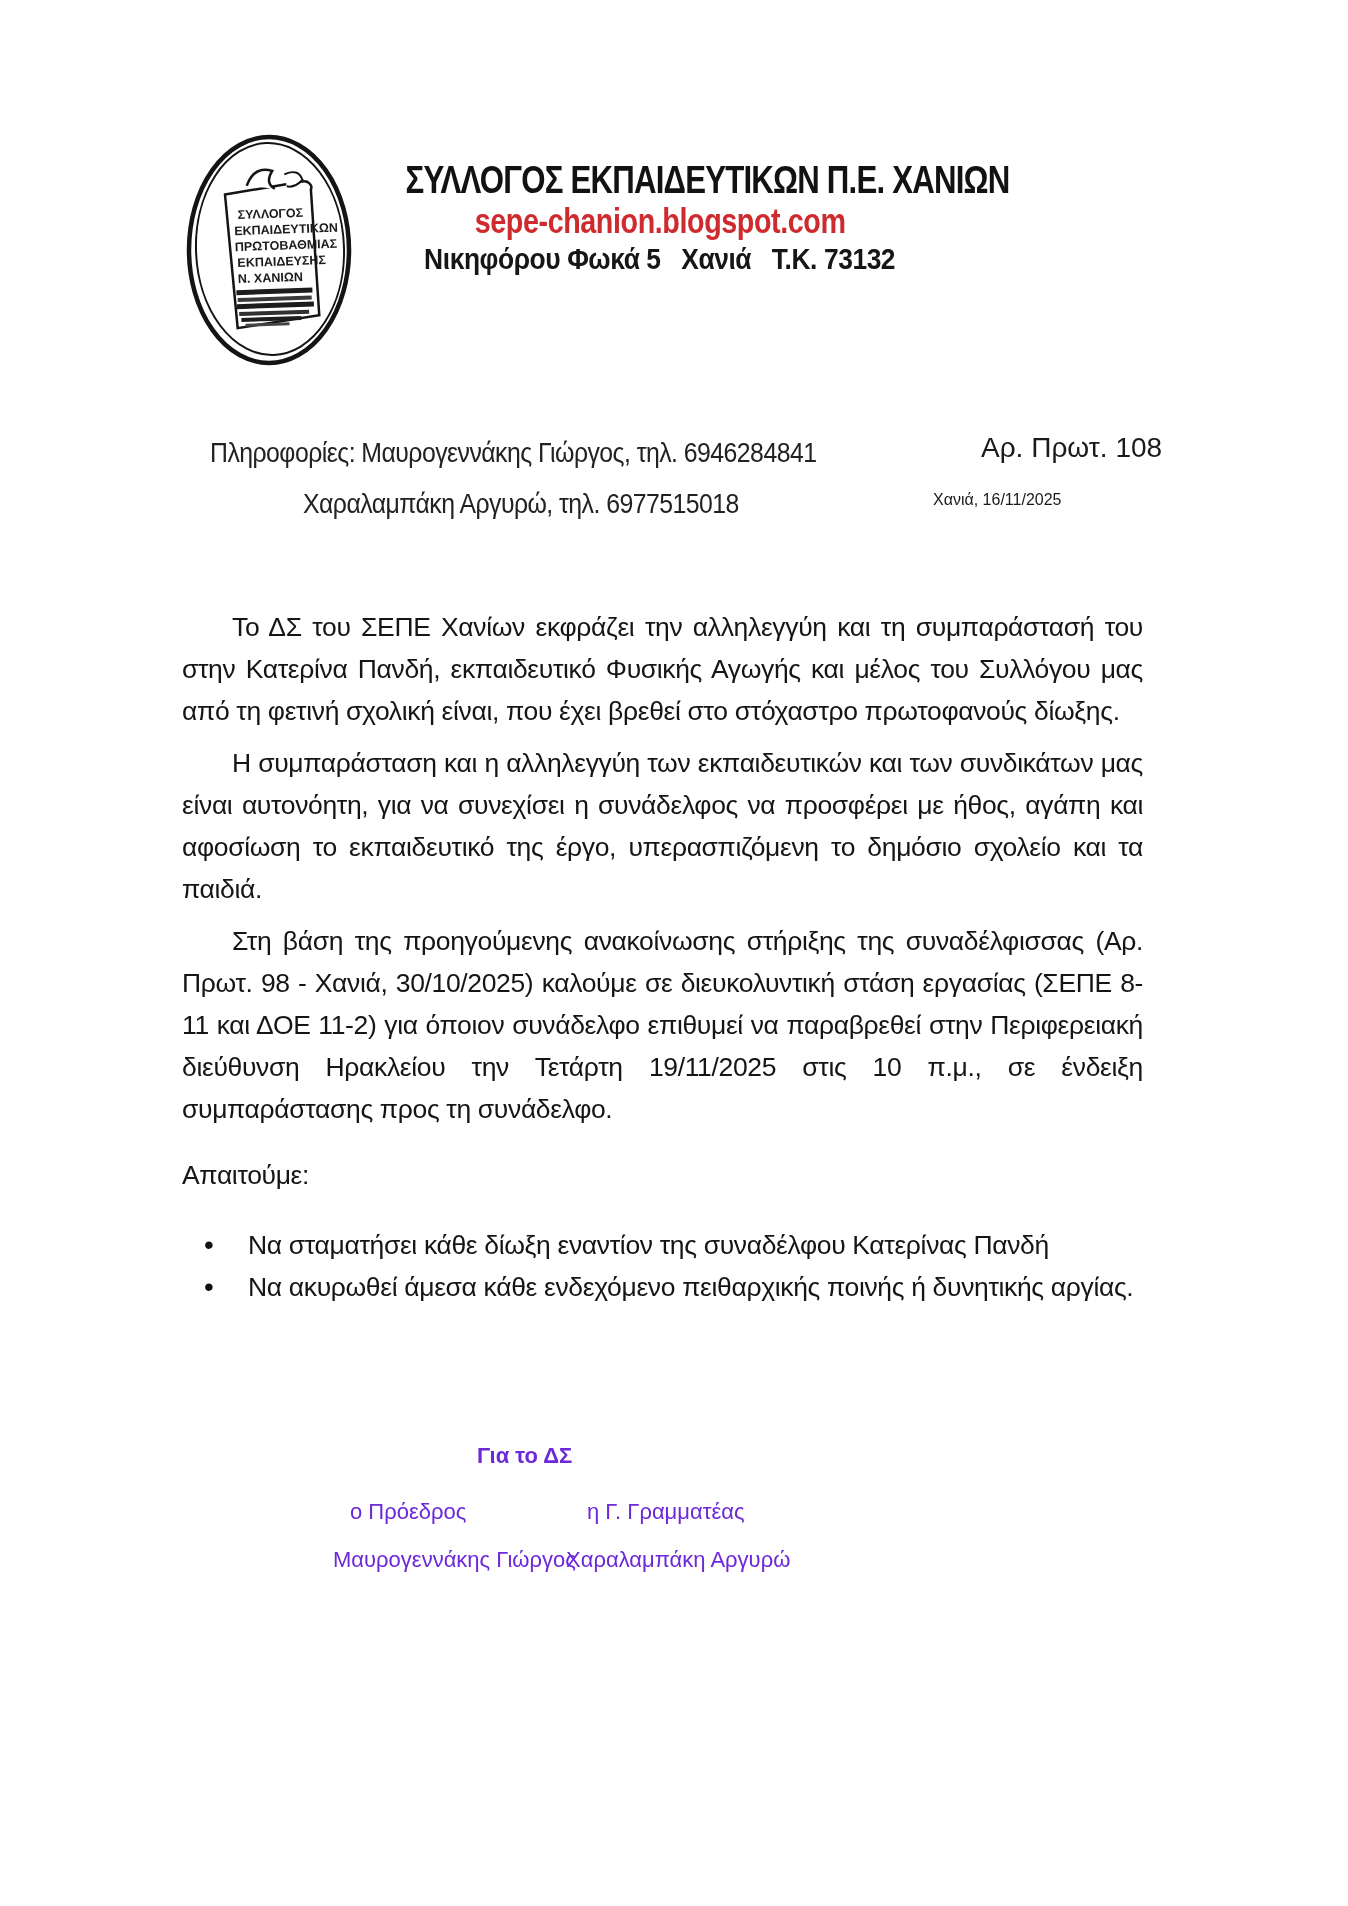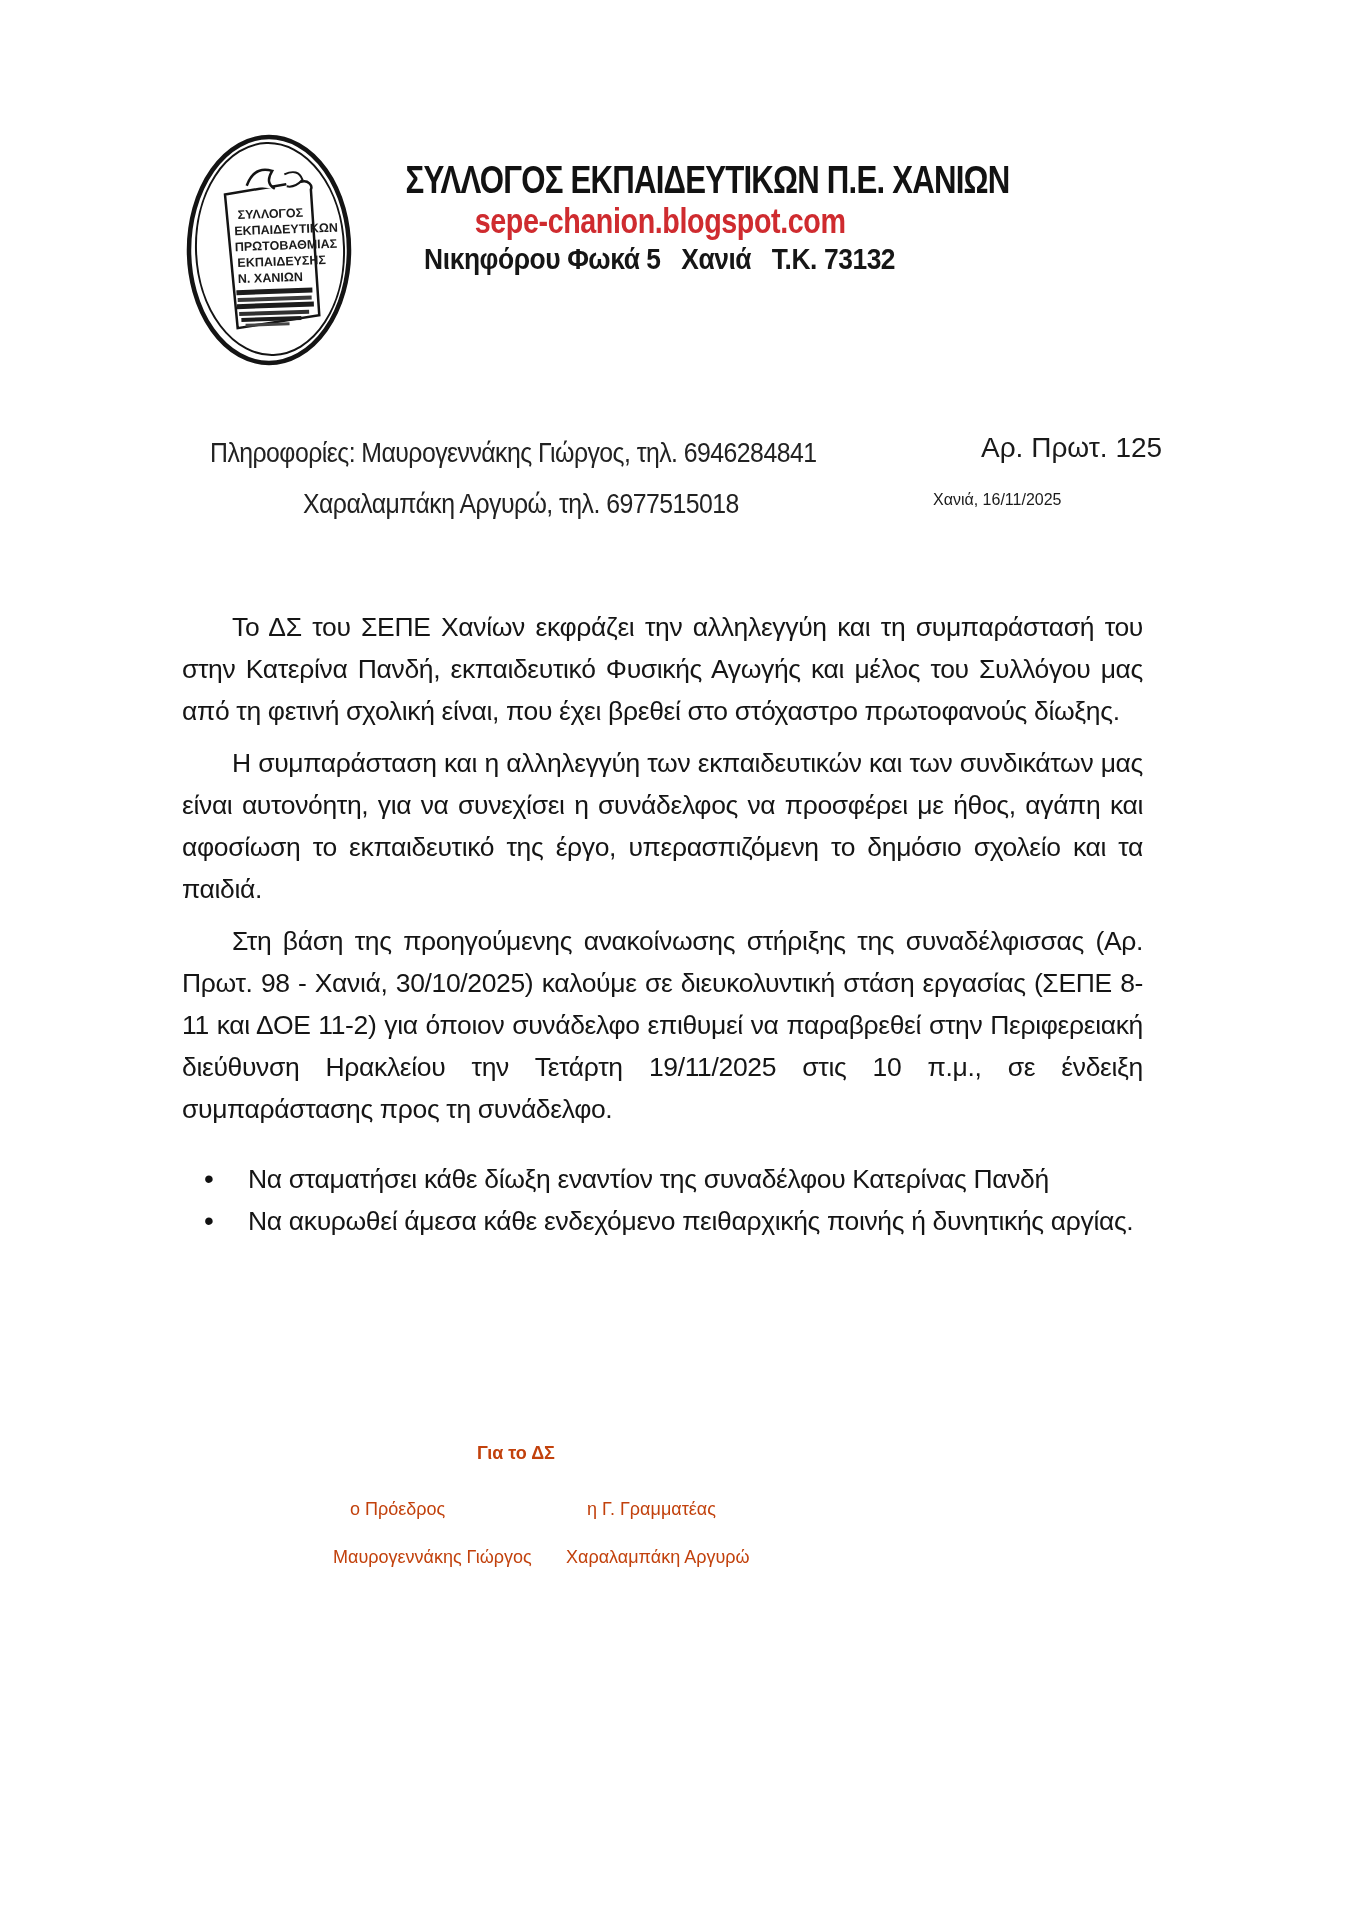--- a/index.html
+++ b/index.html
@@ -73,21 +73,21 @@
     text-align:justify;
     margin:0;
   }
   .demands li::before{
     content:"\2022";
     position:absolute;left:-44px;top:0;
     font-size:28px;color:#111;
   }
 
   
-  .sig-item{position:absolute;white-space:nowrap;font-size:18px;color:#c2410c;}
+  .sig-item{position:absolute;white-space:nowrap;font-size:22px;color:#6d28d9;}
   .for-board{left:477px;top:1443px;font-weight:700;}
   .role-left{left:350px;top:1499px;}
   .role-right{left:587px;top:1499px;}
   .name-left{left:333px;top:1547px;}
   .name-right{left:566px;top:1547px;}
 
   
   .logo text{
     font-family:"Liberation Sans", sans-serif;
     font-size:12.5px;font-weight:700;fill:#1b1b1b;
@@ -123,27 +123,28 @@
   </svg>
 
   <div class="letterhead-text">
     <div><span class="lh-line org-name">ΣΥΛΛΟΓΟΣ ΕΚΠΑΙΔΕΥΤΙΚΩΝ Π.Ε. ΧΑΝΙΩΝ</span></div>
     <div><span class="lh-line blog-url">sepe-chanion.blogspot.com</span></div>
     <div><span class="lh-line postal">Νικηφόρου Φωκά 5   Χανιά   Τ.Κ. 73132</span></div>
   </div>
 
   <div class="meta-item info1">Πληροφορίες: Μαυρογεννάκης Γιώργος, τηλ. 6946284841</div>
   <div class="meta-item info2">Χαραλαμπάκη Αργυρώ, τηλ. 6977515018</div>
-  <div class="meta-item prot-num">Αρ. Πρωτ. 125</div>
+  <div class="meta-item prot-num">Αρ. Πρωτ. 108</div>
   <div class="meta-item place-date">Χανιά, 16/11/2025</div>
 
   <main class="body-text">
     <p class="para">Το ΔΣ του ΣΕΠΕ Χανίων εκφράζει την αλληλεγγύη και τη συμπαράστασή του στην Κατερίνα Πανδή, εκπαιδευτικό Φυσικής Αγωγής και μέλος του Συλλόγου μας από τη φετινή σχολική είναι, που έχει βρεθεί στο στόχαστρο πρωτοφανούς δίωξης.</p>
     <p class="para">Η συμπαράσταση και η αλληλεγγύη των εκπαιδευτικών και των συνδικάτων μας είναι αυτονόητη, για να συνεχίσει η συνάδελφος να προσφέρει με ήθος, αγάπη και αφοσίωση το εκπαιδευτικό της έργο, υπερασπιζόμενη το δημόσιο σχολείο και τα παιδιά.</p>
     <p class="para">Στη βάση της προηγούμενης ανακοίνωσης στήριξης της συναδέλφισσας (Αρ. Πρωτ. 98 - Χανιά, 30/10/2025) καλούμε σε διευκολυντική στάση εργασίας (ΣΕΠΕ 8-11 και ΔΟΕ 11-2) για όποιον συνάδελφο επιθυμεί να παραβρεθεί στην Περιφερειακή διεύθυνση Ηρακλείου την Τετάρτη 19/11/2025 στις 10 π.μ., σε ένδειξη συμπαράστασης προς τη συνάδελφο.</p>
+    <p class="para demands-label">Απαιτούμε:</p>
     <ul class="demands">
       <li>Να σταματήσει κάθε δίωξη εναντίον της συναδέλφου Κατερίνας Πανδή</li>
       <li>Να ακυρωθεί άμεσα κάθε ενδεχόμενο πειθαρχικής ποινής ή δυνητικής αργίας.</li>
     </ul>
   </main>
 
   <div class="sig-item for-board">Για το ΔΣ</div>
   <div class="sig-item role-left">ο Πρόεδρος</div>
   <div class="sig-item role-right">η Γ. Γραμματέας</div>
   <div class="sig-item name-left">Μαυρογεννάκης Γιώργος</div>

